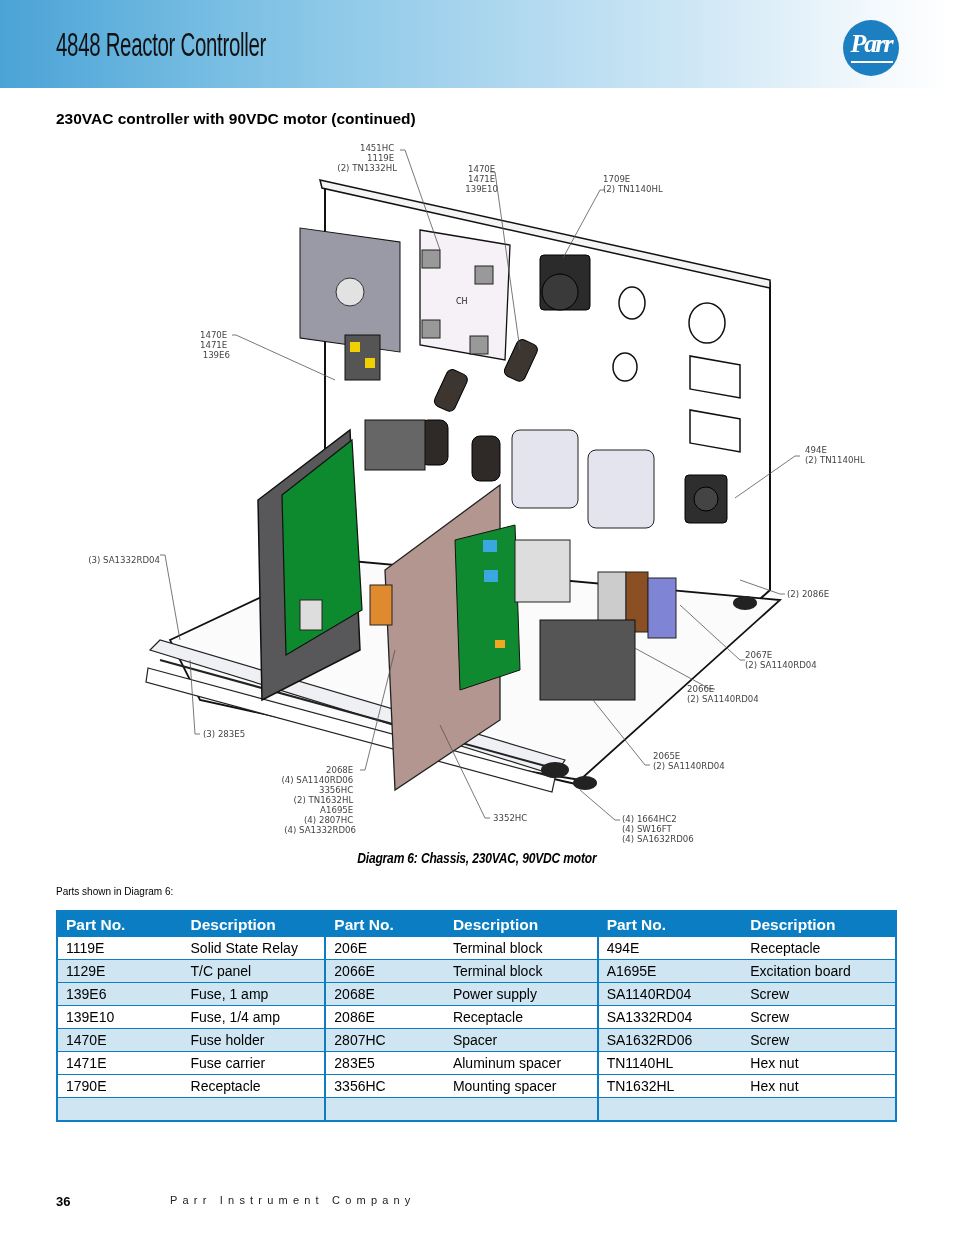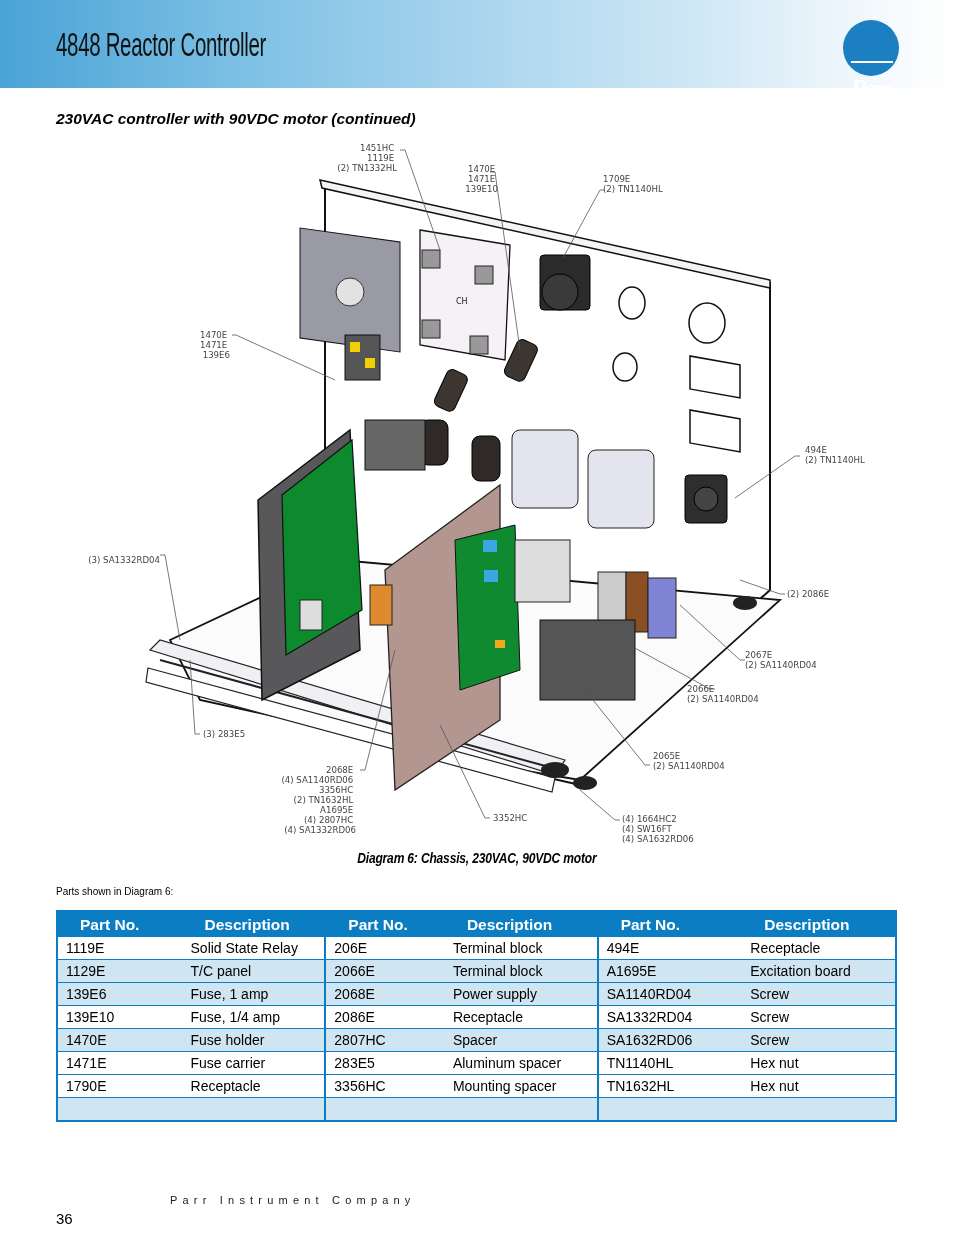--- a/index.html
+++ b/index.html
@@ -3,36 +3,36 @@
 <meta charset="utf-8">
 <style>
   html, body { margin: 0; padding: 0; }
   body { width: 954px; height: 1235px; background: #ffffff; position: relative; font-family: "Liberation Sans", sans-serif; color: #000; overflow: hidden; }
   .header-band { position: absolute; left: 0; top: 0; width: 954px; height: 88px;
     background: linear-gradient(90deg, #4aa3d6 0%, #7cc0e4 25%, #a9d5ee 50%, #d3e9f6 75%, #f4f9fd 92%, #ffffff 100%); }
   .page-title { position: absolute; left: 56px; top: 26px; font-family: "Liberation Sans", sans-serif; font-size: 33px; color: #111;
     transform: scaleX(0.62); transform-origin: left top; letter-spacing: -0.5px; white-space: nowrap; }
   .logo { position: absolute; left: 843px; top: 20px; width: 56px; height: 56px; border-radius: 50%; background: #1c7fc2; }
   .logo-text { position: absolute; left: 0; top: 9px; width: 56px; text-align: center; color: #fff; font-family: "Liberation Serif", serif;
-    font-style: italic; font-weight: bold; font-size: 26px; letter-spacing: -2px; margin-top: 45px; }
+    font-style: italic; font-weight: bold; font-size: 26px; letter-spacing: -2px; }
   .logo-line { position: absolute; left: 8px; top: 41px; width: 42px; height: 2px; background: #fff; }
-  .section-heading { position: absolute; left: 56px; top: 110px; font-size: 15.5px; font-weight: bold; white-space: nowrap; font-style: italic; }
+  .section-heading { position: absolute; left: 56px; top: 110px; font-size: 15.5px; font-weight: bold; white-space: nowrap; }
   .diagram { position: absolute; left: 0; top: 135px; width: 954px; height: 710px; }
   .callout { font-family: "DejaVu Sans", sans-serif; font-size: 8.6px; fill: #444; }
   .caption { position: absolute; left: 0; top: 850px; width: 954px; text-align: center; font-size: 14px; font-weight: bold; font-style: italic;
     transform: scaleX(0.86); transform-origin: 476px 0; letter-spacing: -0.2px; }
   .parts-label { position: absolute; left: 56px; top: 886px; font-size: 10px; }
   table.parts { position: absolute; left: 56px; top: 910px; width: 841px; border-collapse: collapse; font-size: 14px; border: 2px solid #0d7ec4; }
-  table.parts th { background: #0a7dc3; color: #fff; font-weight: bold; font-size: 15.5px; text-align: left; padding: 2px 0 2px 22px; height: 21px; }
+  table.parts th { background: #0a7dc3; color: #fff; font-weight: bold; font-size: 15.5px; text-align: left; padding: 2px 0 2px 8px; height: 21px; }
   table.parts td { padding: 0 0 0 8px; height: 22px; border-bottom: 1px solid #0d7ec4; white-space: nowrap; }
   table.parts tr.alt td { background: #cfe5f2; margin-top: 24px; }
   table.parts .sep { border-left: 2px solid #0d7ec4; }
   table.parts col.c1 { width: 126px; } table.parts col.c2 { width: 143px; } table.parts col.c3 { width: 120px; }
   table.parts col.c4 { width: 153px; } table.parts col.c5 { width: 145px; } table.parts col.c6 { width: 154px; }
-  .footer-page { position: absolute; left: 56px; top: 1194px; font-size: 15px; font-weight: normal; margin-top: 16px; }
+  .footer-page { position: absolute; left: 56px; top: 1194px; font-size: 13px; font-weight: bold; }
   .footer-company { position: absolute; left: 170px; top: 1194px; font-size: 11px; letter-spacing: 5.2px; color: #222; }
 </style>
 </head>
 <body>
 
 <div class="header-band"></div>
 <div class="page-title">4848 Reactor Controller</div>
 <div class="logo">
   <div class="logo-text">Parr</div>
   <div class="logo-line"></div>

